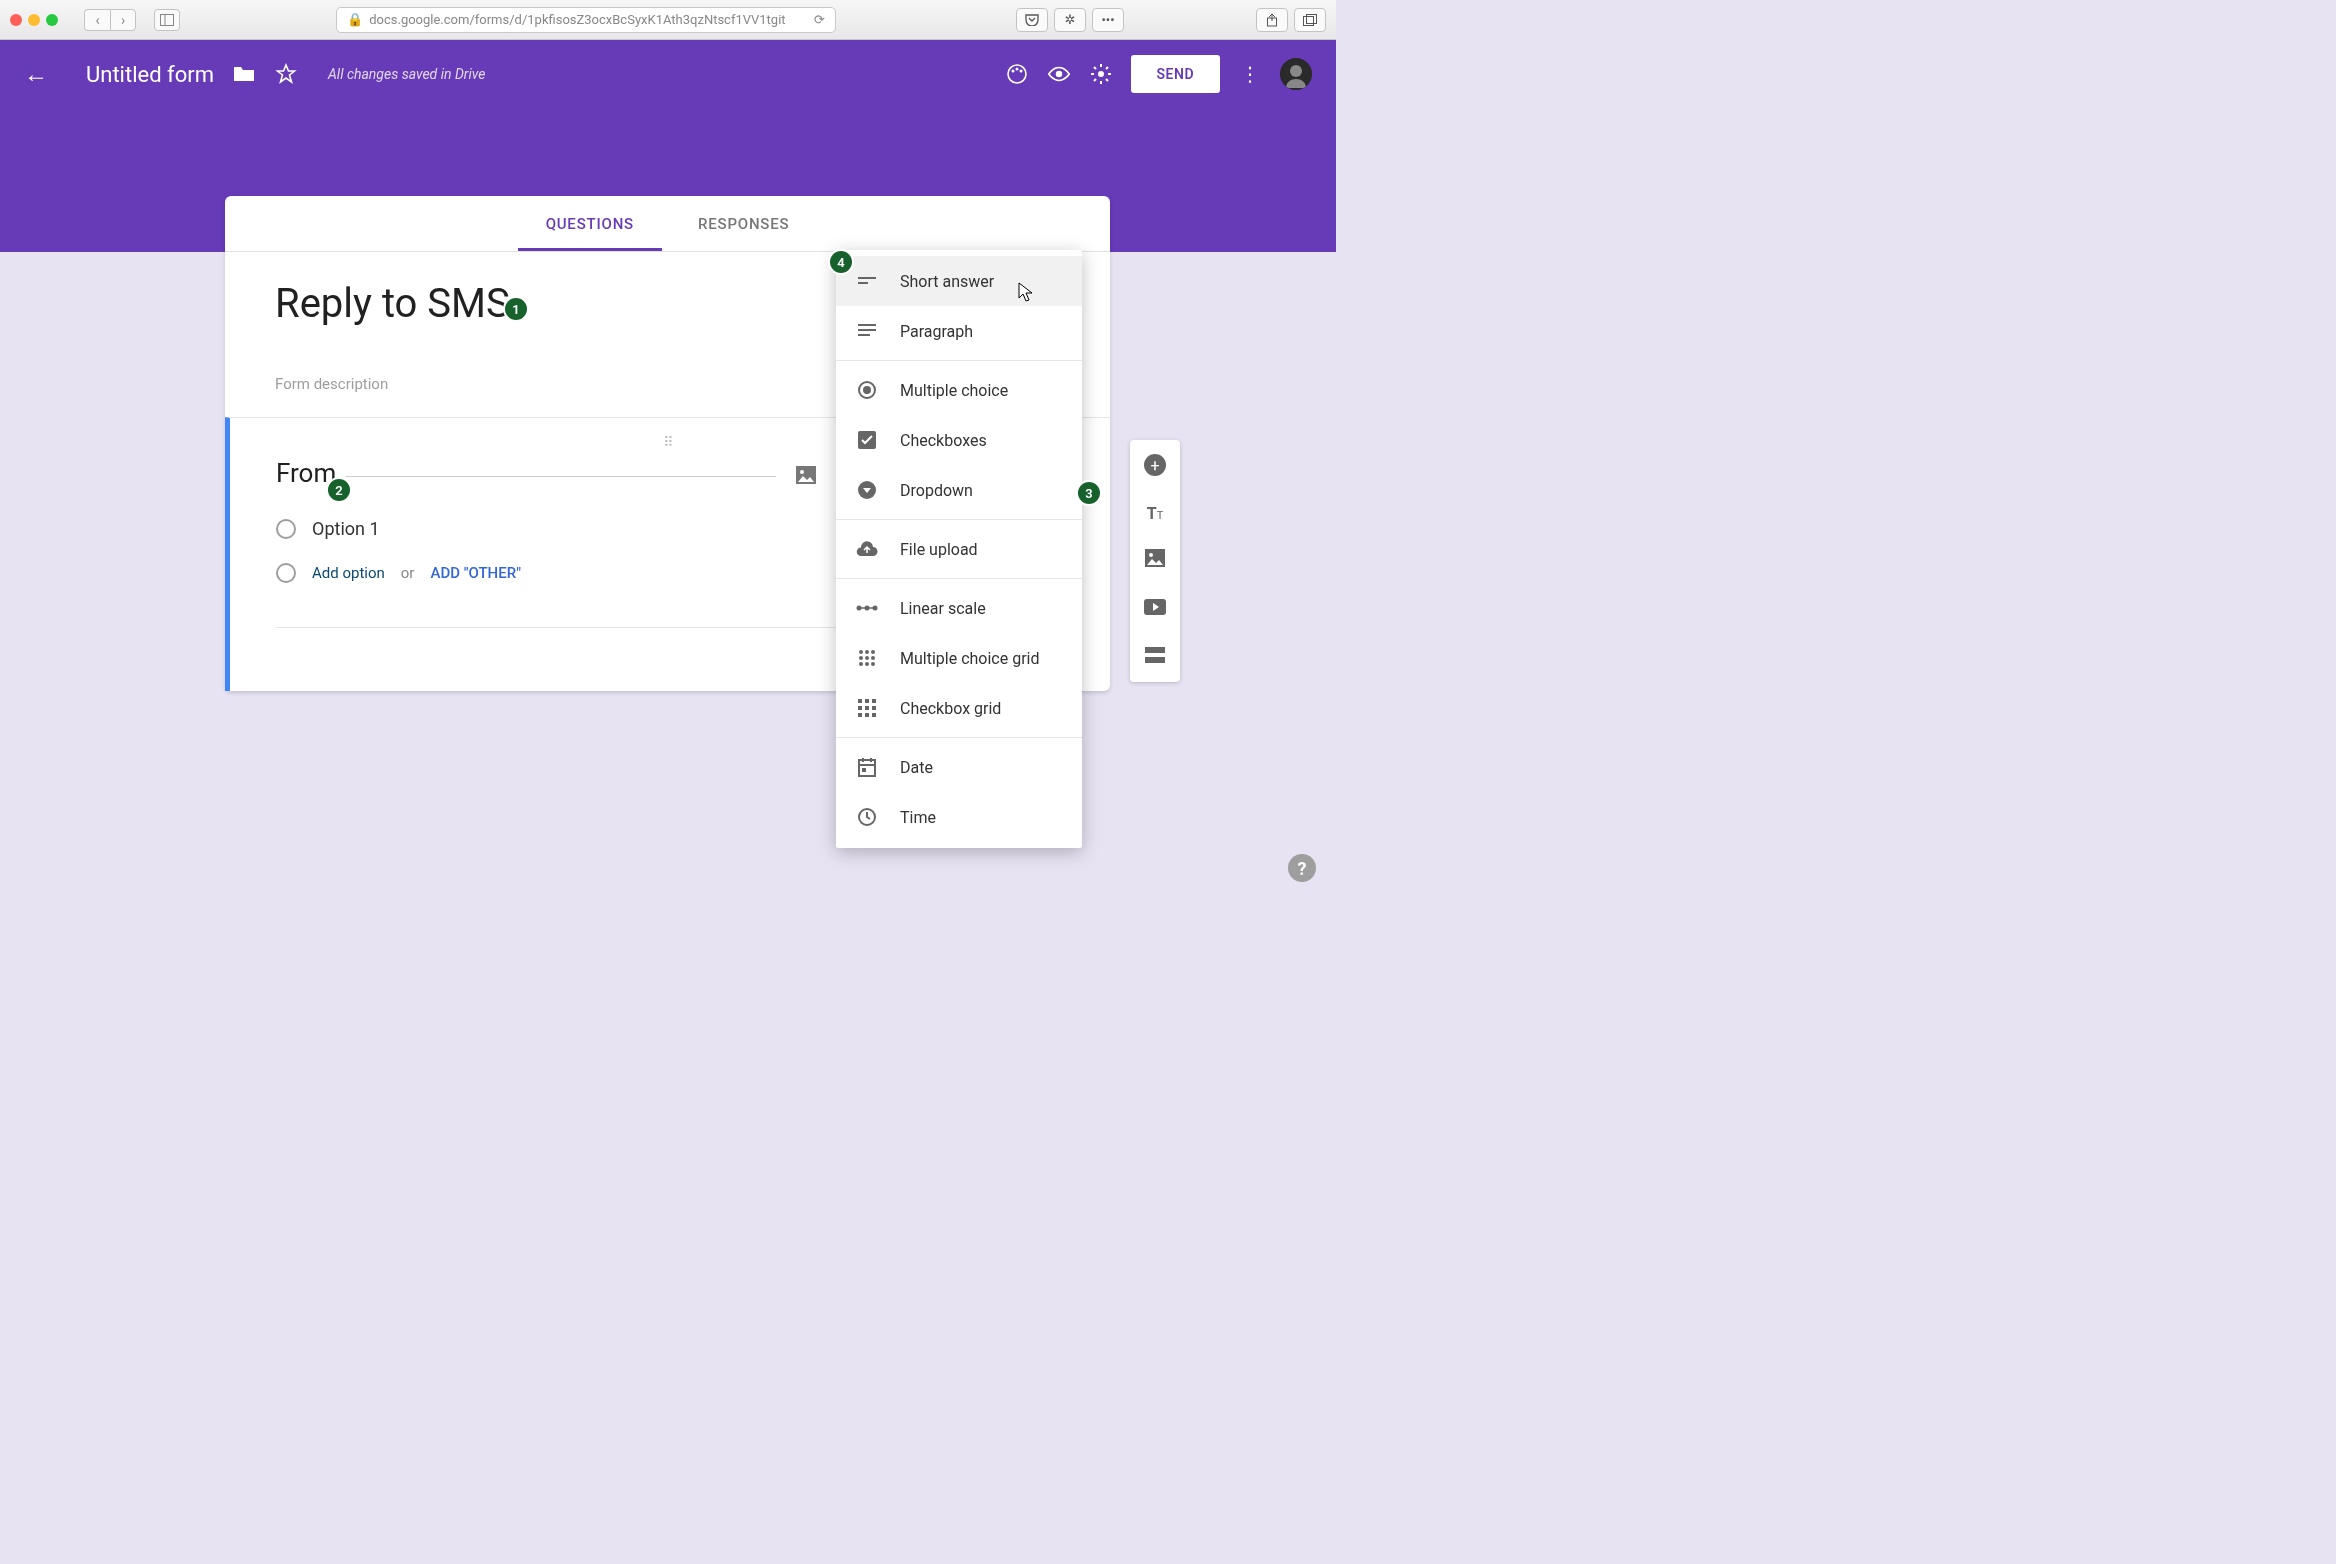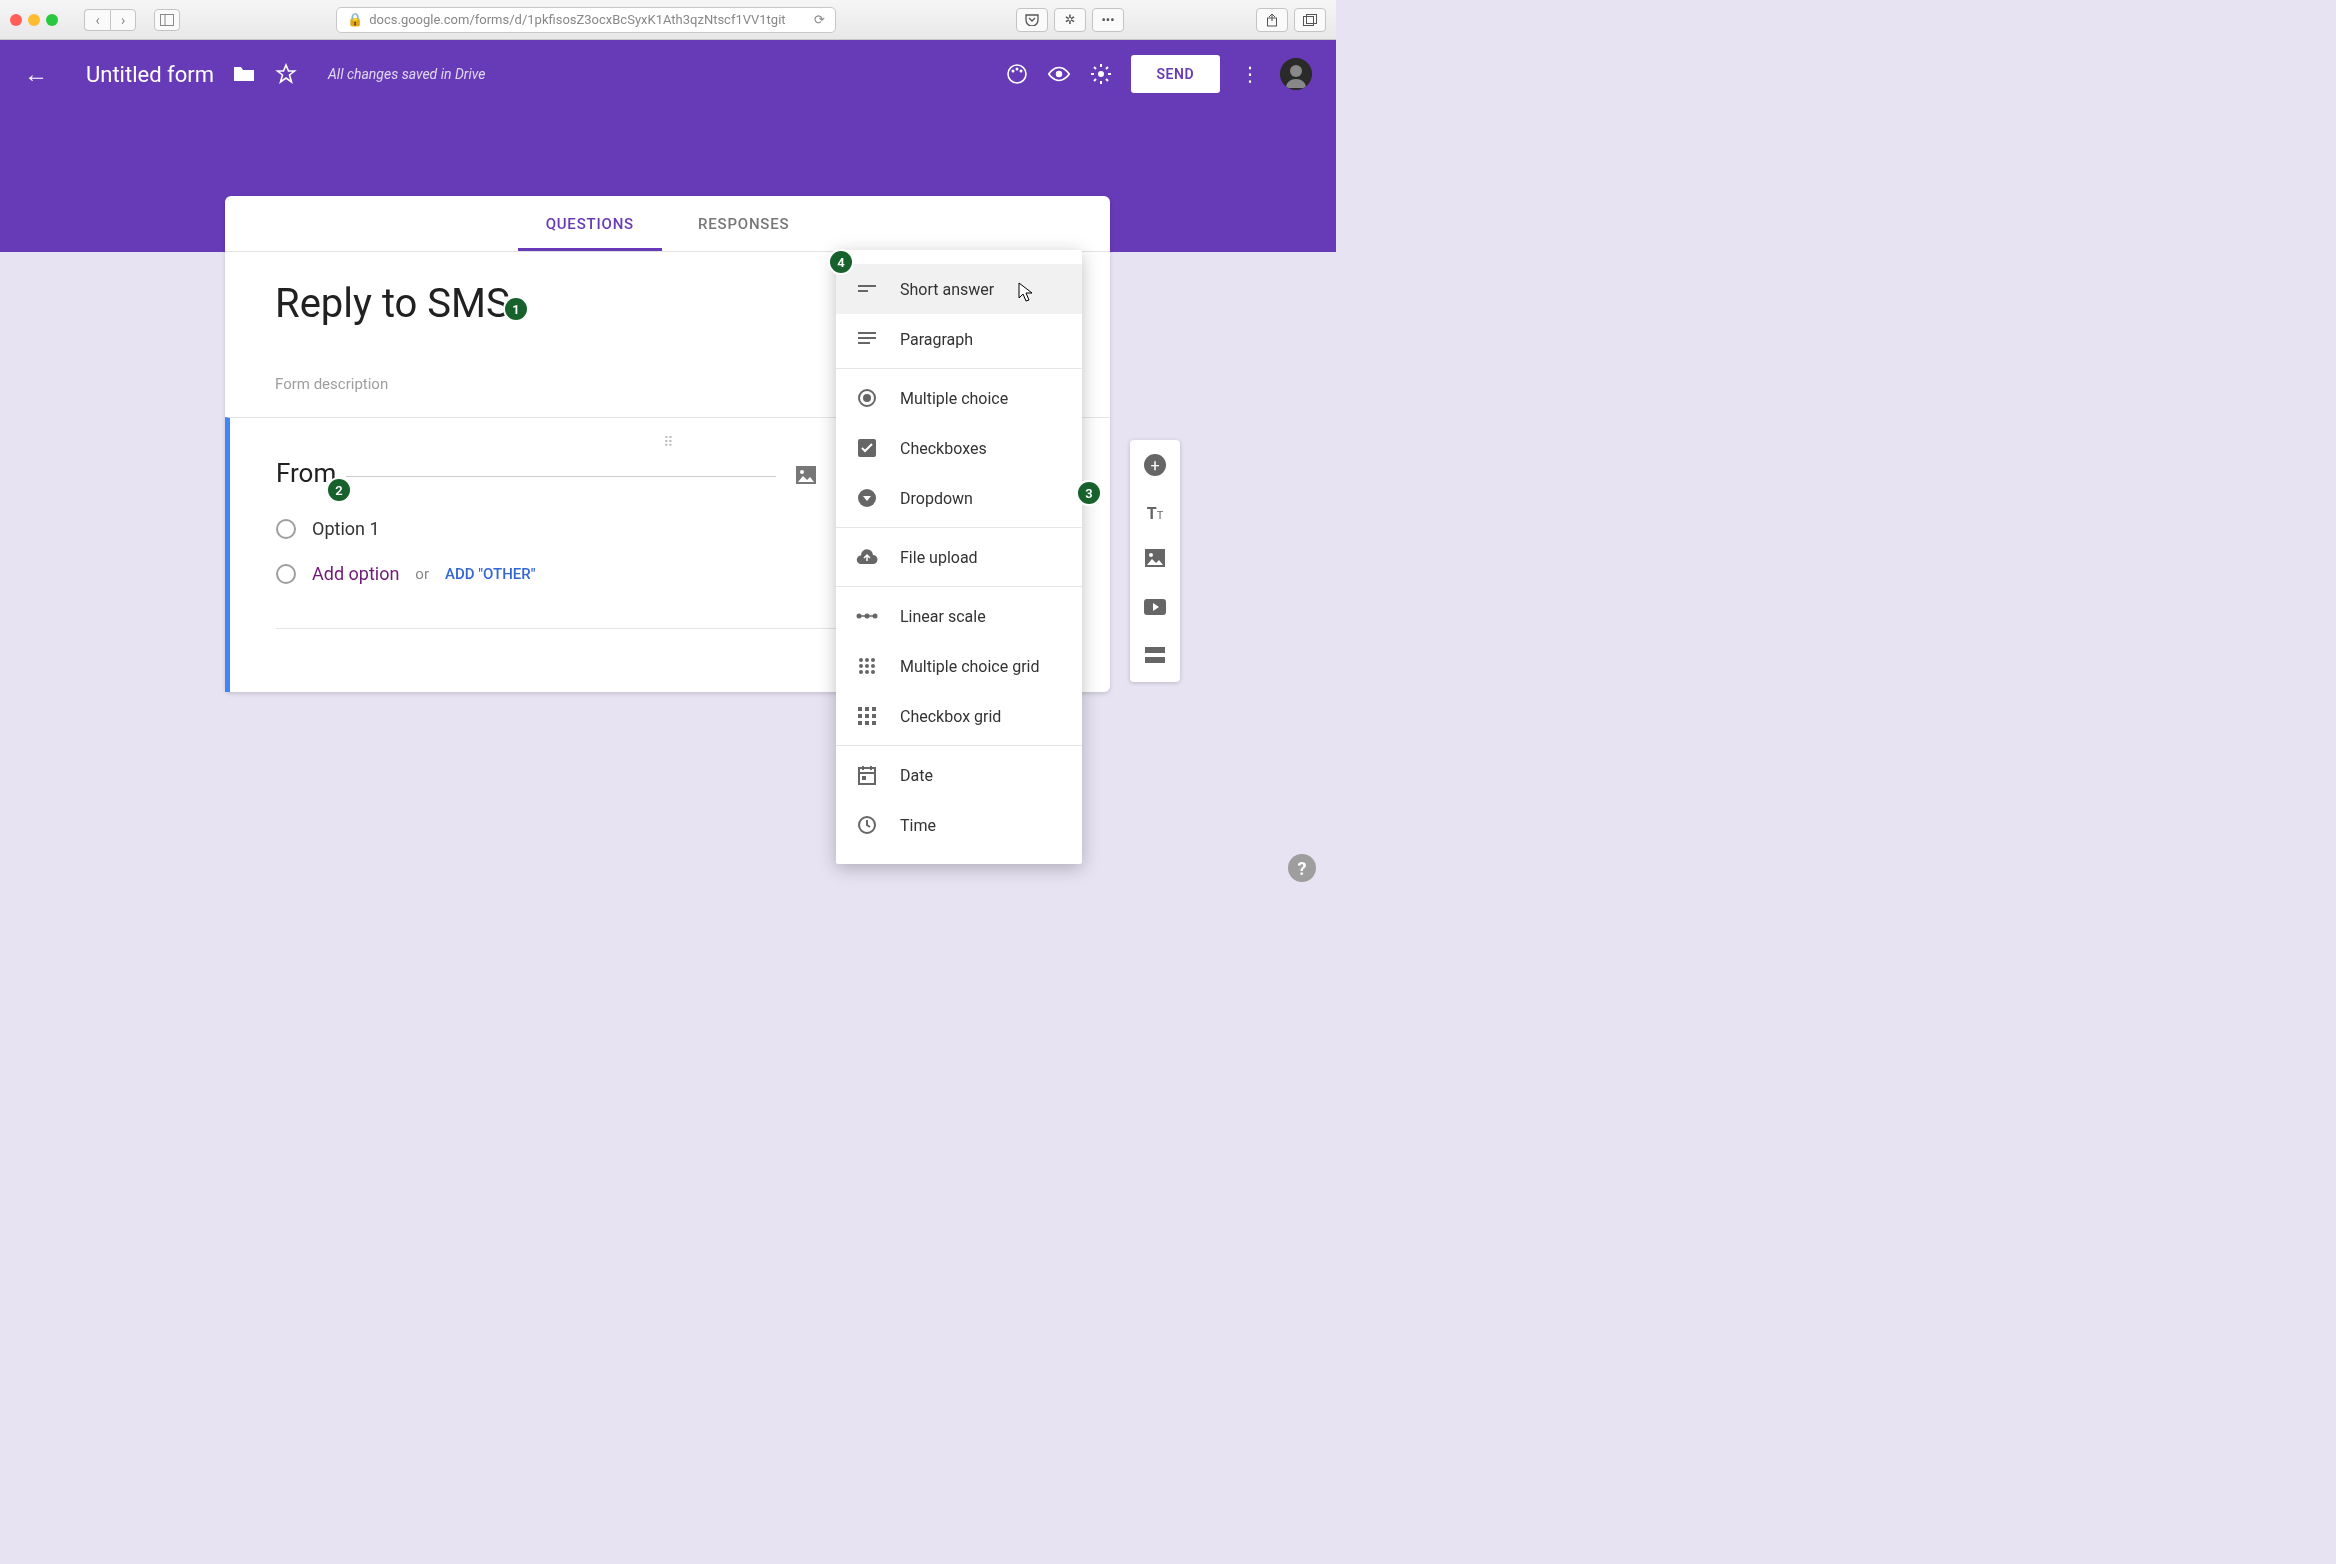--- a/index.html
+++ b/index.html
@@ -42,33 +42,33 @@
 
   .question-card{border-top:1px solid #e5e5e5;border-left:5px solid #4285F4;padding:16px 46px 20px;position:relative;}
   .drag-handle{text-align:center;color:#bbb;font-size:14px;letter-spacing:3px;margin-bottom:8px;}
   .q-row{display:flex;align-items:center;gap:18px;}
   .q-title{font-size:26px;color:#212121;flex:0 0 auto;padding-bottom:6px;}
   .q-underline{flex:1;border-bottom:1px solid #ccc;max-width:430px;margin-left:-8px;}
   .img-icon{width:26px;height:26px;color:#777;}
   .opt-row{display:flex;align-items:center;gap:16px;margin-top:24px;}
   .radio-empty{width:20px;height:20px;border:2px solid #9e9e9e;border-radius:50%;}
   .opt-label{font-size:18px;color:#333;}
-  .add-opt{color:#701a75;font-size:18px;text-align:center;}
+  .add-opt{color:#0c4a6e;font-size:15px;text-align:center;}
   .or-txt{color:#888;font-size:15px;}
   .add-other{color:#3367D6;font-size:15px;font-weight:500;}
   .q-footer{border-top:1px solid #e5e5e5;margin-top:44px;padding-top:16px;display:flex;justify-content:flex-end;gap:18px;}
   .footer-icon{color:#777;font-size:20px;}
 
   
   .side-toolbar{position:absolute;left:1130px;top:440px;width:50px;background:#fff;border-radius:4px;box-shadow:0 1px 4px rgba(0,0,0,0.2);padding:14px 0;display:flex;flex-direction:column;align-items:center;gap:24px;}
   .side-icon{color:#666;font-size:20px;}
   .side-icon.plus{width:22px;height:22px;border-radius:50%;background:#666;color:#fff;display:flex;align-items:center;justify-content:center;font-size:16px;}
 
   
-  .type-menu{position:absolute;left:836px;top:250px;width:246px;background:#fff;box-shadow:0 4px 18px rgba(0,0,0,0.25);border-radius:2px;padding:14px 0;z-index:50;}
+  .type-menu{position:absolute;left:836px;top:250px;width:246px;background:#fff;box-shadow:0 4px 18px rgba(0,0,0,0.25);border-radius:2px;padding:6px 0;z-index:50;}
   .menu-item{display:flex;align-items:center;gap:22px;padding:14px 20px;font-size:16px;color:#333;position:relative;}
   .menu-item.highlight{background:#f1f1f1;}
   .menu-icon{width:22px;height:22px;color:#666;display:flex;align-items:center;justify-content:center;font-size:18px;}
   .menu-divider{height:1px;background:#e5e5e5;margin:4px 0;}
   .cursor-spot{position:absolute;left:990px;top:260px;width:58px;height:58px;border-radius:50%;background:radial-gradient(circle,#fff176 0%,#fff176 40%,rgba(255,241,118,0) 70%);z-index:40;}
   .cursor-arrow{position:absolute;left:1018px;top:282px;z-index:60;font-size:18px;color:#000;}
 
   
   .anno{position:absolute;width:22px;height:22px;border-radius:50%;background:#17622c;color:#fff;font-size:13px;font-weight:600;display:flex;align-items:center;justify-content:center;z-index:80;box-shadow:0 0 0 2px #fff;}
   .help-fab{position:absolute;right:20px;bottom:14px;width:28px;height:28px;border-radius:50%;background:#9e9e9e;color:#fff;display:flex;align-items:center;justify-content:center;font-size:18px;font-weight:bold;}

